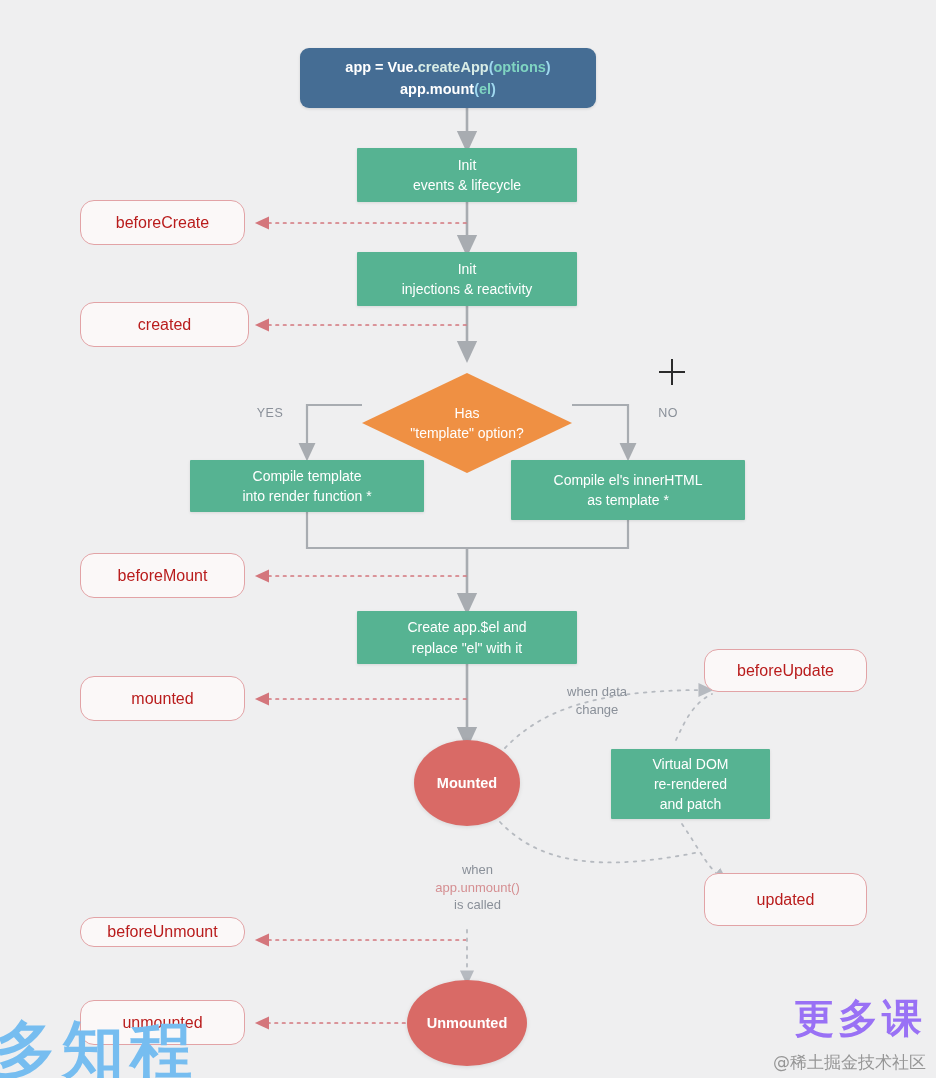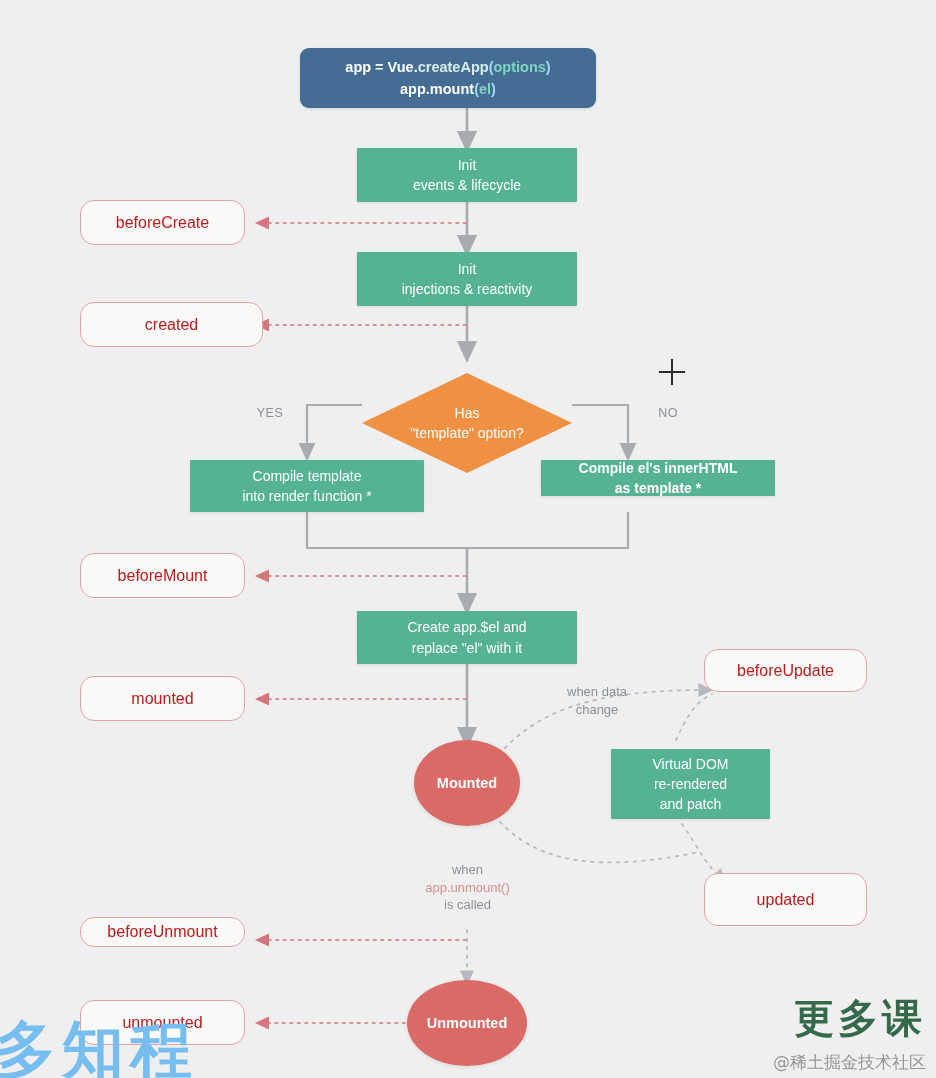--- a/index.html
+++ b/index.html
@@ -64,21 +64,21 @@
   
   .crosshair{position:absolute;width:26px;height:26px;}
   .crosshair:before,.crosshair:after{content:"";position:absolute;background:#2b2b2b;}
   .crosshair:before{left:0;top:12px;width:26px;height:2.2px;}
   .crosshair:after{top:0;left:12px;height:26px;width:2.2px;}
 
   
   .wm-main{
     position:absolute;right:10px;bottom:32px;
     font-family:"DejaVu Sans", sans-serif;font-size:40px;font-weight:bold;
-    color:#14532d;opacity:.85;letter-spacing:4px;white-space:nowrap;
+    color:#8b5cf6;opacity:.85;letter-spacing:4px;white-space:nowrap;
   }
   .wm-sub{
     position:absolute;right:10px;bottom:4px;
     font-family:"DejaVu Sans", sans-serif;font-size:17px;
     color:#8d8d8d;opacity:.9;white-space:nowrap;
   }
   .wm-blue{
     position:absolute;left:-6px;bottom:-14px;
     font-family:"DejaVu Sans", sans-serif;font-size:62px;font-weight:bold;
     color:#76bdf0;white-space:nowrap;letter-spacing:6px;
@@ -171,56 +171,56 @@
   </div>
 
   <div class="lbl branch" style="left:246px;top:405px;width:48px;">YES</div>
   <div class="lbl branch" style="left:644px;top:405px;width:48px;">NO</div>
 
   <div class="node green" style="left:190px;top:460px;width:234px;height:52px;">
     <div>Compile template</div>
     <div>into render function *</div>
   </div>
 
-  <div class="node green" style="left:541px;top:460px;width:234px;height:36px;font-weight:bold;">
+  <div class="node green" style="left:511px;top:460px;width:234px;height:60px;">
     <div>Compile el's innerHTML</div>
     <div>as template *</div>
   </div>
 
   <div class="node green" style="left:357px;top:611px;width:220px;height:53px;">
     <div>Create app.$el and</div>
     <div>replace "el" with it</div>
   </div>
 
   <div class="node circle" style="left:414px;top:740px;width:106px;height:86px;">Mounted</div>
 
   <div class="node green" style="left:611px;top:749px;width:159px;height:70px;">
     <div>Virtual DOM</div>
     <div>re-rendered</div>
     <div>and patch</div>
   </div>
 
   <div class="node circle" style="left:407px;top:980px;width:120px;height:86px;">Unmounted</div>
 
   <div class="node hook" style="left:80px;top:200px;width:165px;height:45px;">beforeCreate</div>
-  <div class="node hook" style="left:80px;top:302px;width:183px;height:45px;">created</div>
+  <div class="node hook" style="left:80px;top:302px;width:169px;height:45px;">created</div>
   <div class="node hook" style="left:80px;top:553px;width:165px;height:45px;">beforeMount</div>
   <div class="node hook" style="left:80px;top:676px;width:165px;height:45px;">mounted</div>
   <div class="node hook" style="left:80px;top:917px;width:165px;height:30px;">beforeUnmount</div>
   <div class="node hook" style="left:80px;top:1000px;width:165px;height:45px;">unmounted</div>
 
   <div class="node hook" style="left:704px;top:649px;width:163px;height:43px;">beforeUpdate</div>
   <div class="node hook" style="left:704px;top:873px;width:163px;height:53px;">updated</div>
 
   <div class="lbl" style="left:534px;top:683px;width:126px;">
     <div>when data</div>
     <div>change</div>
   </div>
 
-  <div class="lbl" style="left:390px;top:861px;width:155px;">
+  <div class="lbl" style="left:400px;top:861px;width:155px;">
     <div>when</div>
     <div class="pink-code">app.unmount()</div>
     <div>is called</div>
   </div>
 
   <div class="crosshair" style="left:659px;top:359px;"></div>
 
   <div class="wm-blue">多知程</div>
   <div class="wm-main">更多课</div>
   <div class="wm-sub">@稀土掘金技术社区</div>

